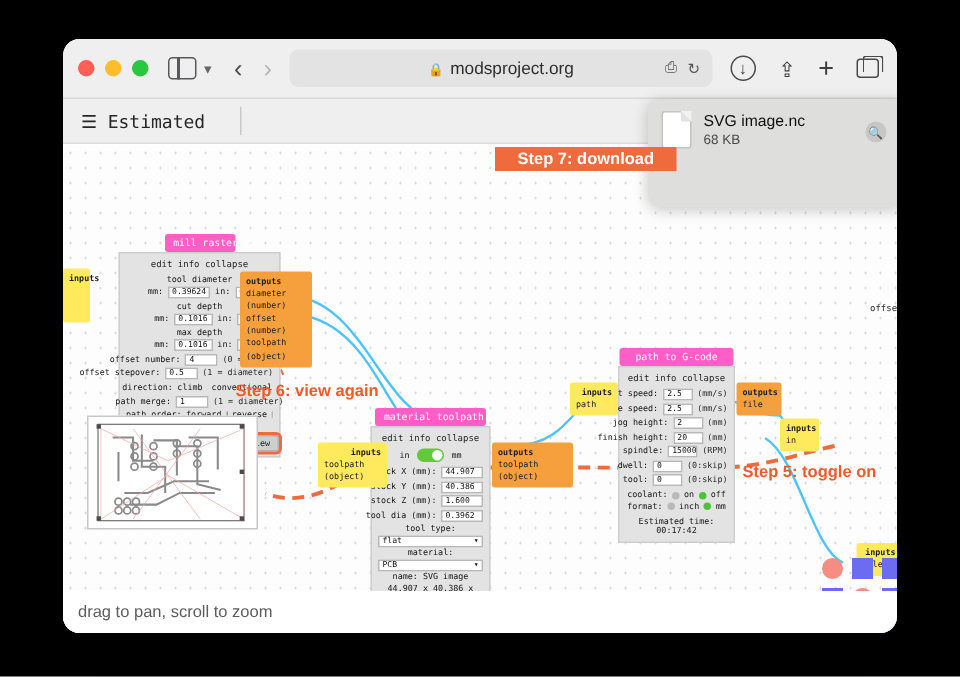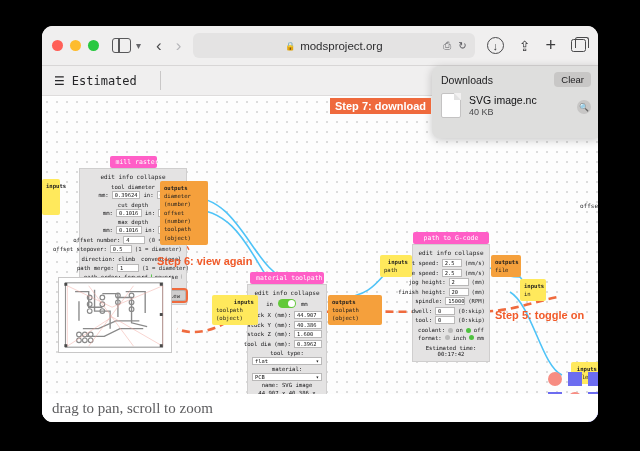--- a/index.html
+++ b/index.html
@@ -125,25 +125,25 @@
     font-size: 5.6px; padding: 2.5px 4px; border-radius: 2px; line-height: 1.5;
   }
   .io.in { background: #ffe95c; color: #1b1b1d; }
   .io.out { background: #f5a03c; color: #1b1b1d; }
   .io-title { font-weight: bold; display: block; text-align: right; }
   
   .steplabel {
     position: absolute; font-family: "Liberation Sans", sans-serif;
     font-weight: bold; color: #f15a29; font-size: 11px; white-space: nowrap;
   }
-  .steplabel.boxed { background: #ef6a3d; color: #fff; padding: 2px 5px; }
+  .steplabel.boxed { background: #ef6a3d; color: #fff; padding: 2px 15px; }
   .hintbar {
     position: absolute; left: 0; bottom: 0; height: 28px; width: 100%;
     background: #fff; display: flex; align-items: center; padding-left: 10px;
-    font-family: Liberation Serif, serif; font-size: 15px; color: #5c5c5e;
+    font-family: Liberation Sans, sans-serif; font-size: 11px; color: #5c5c5e;
   }
   svg.wires { position: absolute; left: 0; top: 0; width: 100%; height: 100%; pointer-events: none; }
   
   .pcb { position: absolute; background: #fff; border: 1px solid #c8c7c7; }
   .swatchgrid { position: absolute; display: grid; grid-template-columns: repeat(3, 14px); grid-template-rows: repeat(3, 14px); gap: 6px; }
   .sw { width: 14px; height: 14px; background: #6c6cf0; }
   .sw.circle { background: #f78c82; border-radius: 50%; }
   
   .toggle-wrap { background:#e4e3e3; border:2px solid #ef6a3d; padding: 3px 8px; display:flex; justify-content:center; }
   .toggle {
@@ -186,29 +186,25 @@
     </div>
   </div>
 
   <div class="appbar">
     <span class="hamb">☰</span>
     <span>Estimated</span>
     <div class="appbar-sep"></div>
   </div>
 
   <div class="dl-pop">
-    <div class="dl-head">
-      <span class="dl-title">Downloads</span>
-      <span class="dl-clear">Clear</span>
-    </div>
     <div class="dl-row">
       <div class="dl-file"></div>
       <div>
         <div class="dl-name">SVG image.nc</div>
-        <div class="dl-size">40 KB</div>
+        <div class="dl-size">68 KB</div>
       </div>
       <div class="dl-mag">🔍</div>
     </div>
   </div>
 
   <div class="canvas">
 
     <svg class="wires" viewBox="0 0 556 325" preserveAspectRatio="none">
 
       <path d="M148,100 C200,100 210,175 250,185" fill="none" stroke="#4fc3f7" stroke-width="1.6"></path>

